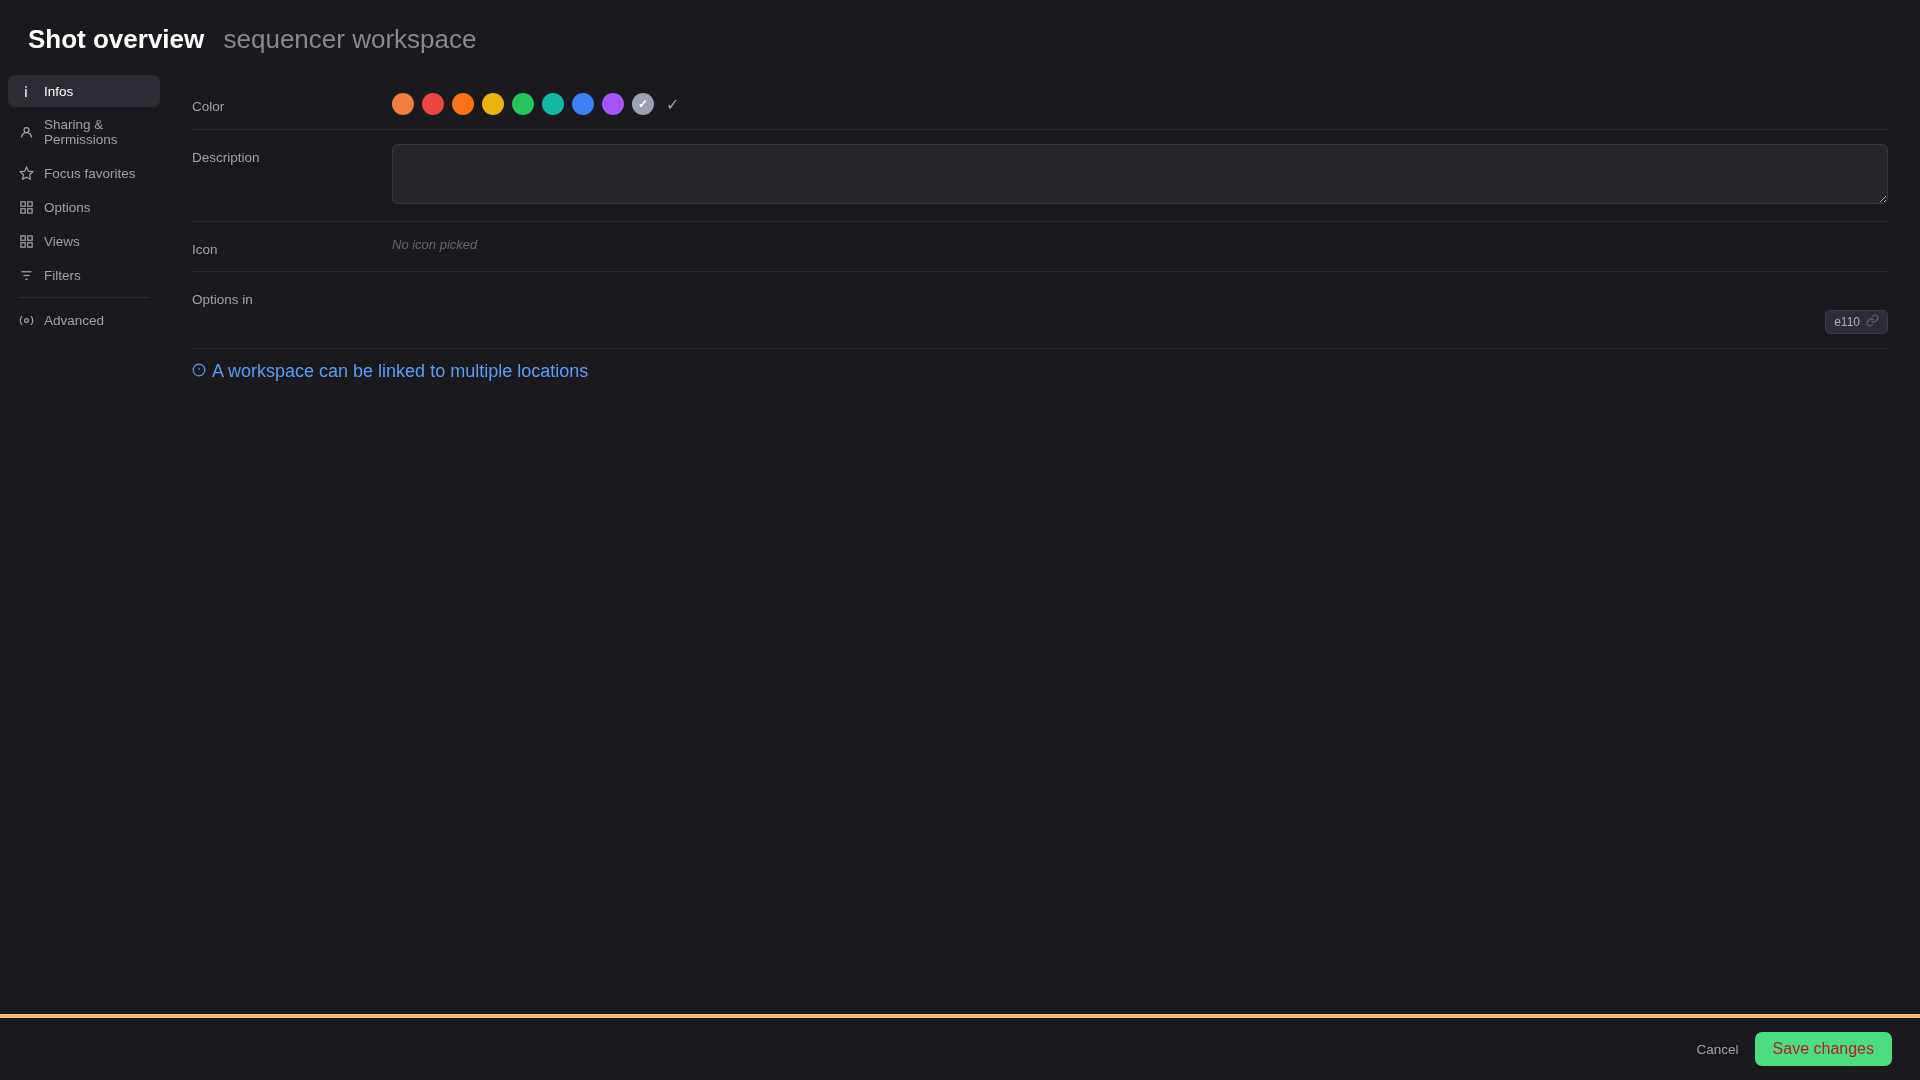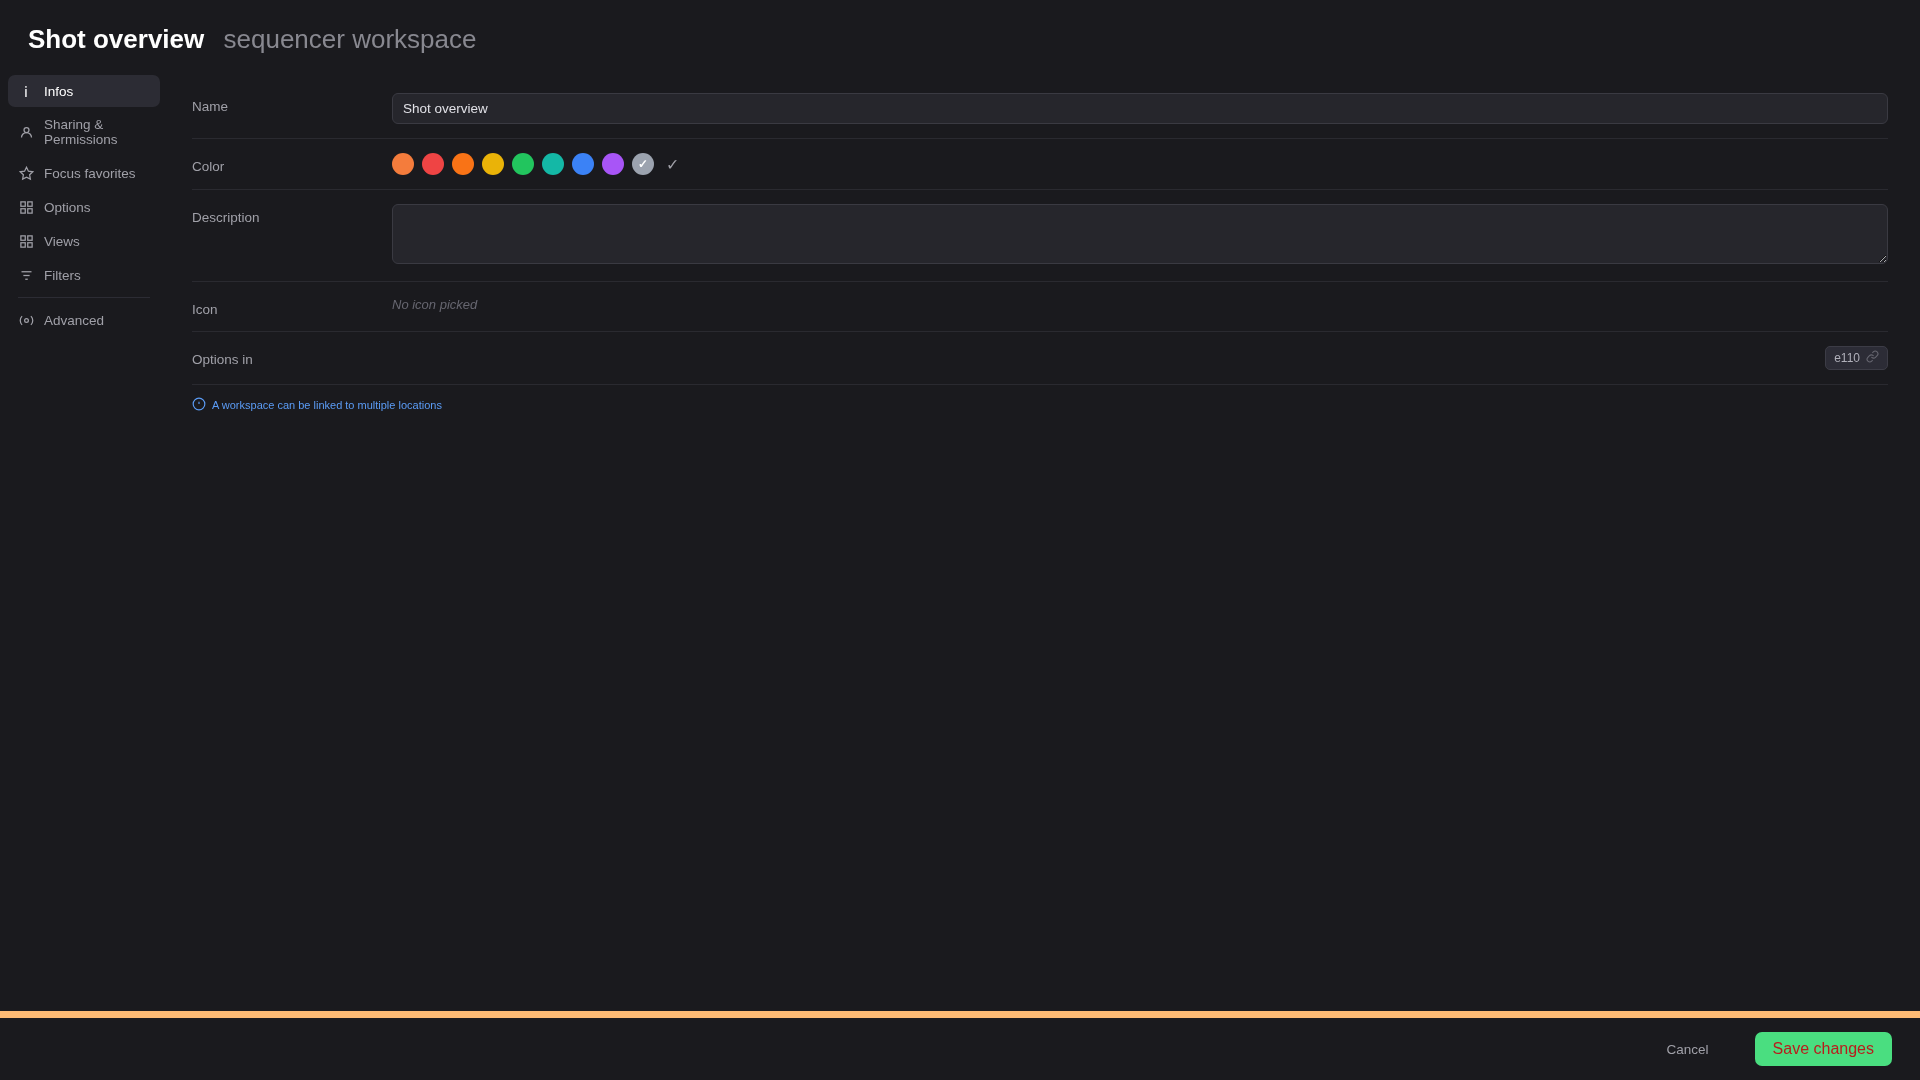--- a/index.html
+++ b/index.html
@@ -180,48 +180,49 @@
     .appears-in-tag {
       background-color: #2c2c36;
       border: 1px solid #3c3c46;
       border-radius: 5px;
       padding: 3px 8px;
       font-size: 12px;
       color: #b0b0ba;
       display: flex;
       align-items: center;
       gap: 6px;
+      margin-top: 24px;
     }
 
     .appears-in-tag .link-icon {
       color: #666670;
       font-size: 13px;
     }
 
     .info-link {
       display: flex;
       align-items: center;
       gap: 6px;
       color: #5b9cf6;
-      font-size: 11px;
+      font-size: 18px;
       cursor: pointer;
       text-decoration: none;
       margin-top: 12px;
       padding-bottom: 4px;
     }
 
     
     .bottom-bar {
       display: flex;
       justify-content: flex-end;
       align-items: center;
-      gap: 30px;
+      gap: 0;
       padding: 14px 28px;
       background-color: #1a1a1e;
-      border-top: 7px solid #fdba74;
+      border-top: 4px solid #fdba74;
       flex-shrink: 0;
     }
 
     .btn-cancel {
       background: transparent;
       border: none;
       color: #a0a0a8;
       font-size: 13.5px;
       padding: 8px 16px;
       cursor: pointer;
@@ -314,26 +315,20 @@
           <circle cx="12" cy="12" r="3"></circle>
             <path d="M19.07 4.93a10 10 0 010 14.14M4.93 4.93a10 10 0 000 14.14"></path>
         </svg>
       </span>
       <span>Advanced</span>
     </div>
   </nav>
 
   <div class="content">
 
-    <div class="form-row">
-      <div class="form-label">Name</div>
-      <div class="form-control">
-        <input type="text" class="text-input" value="Shot overview" style="">
-      </div>
-    </div>
 
     <div class="form-row">
       <div class="form-label">Color</div>
       <div class="form-control">
         <div class="color-swatches">
           <div class="color-swatch" style="background-color: #f47c3c;"></div>
           <div class="color-swatch" style="background-color: #ef4444;"></div>
           <div class="color-swatch" style="background-color: #f97316;"></div>
           <div class="color-swatch" style="background-color: #eab308;"></div>
           <div class="color-swatch" style="background-color: #22c55e;"></div>

